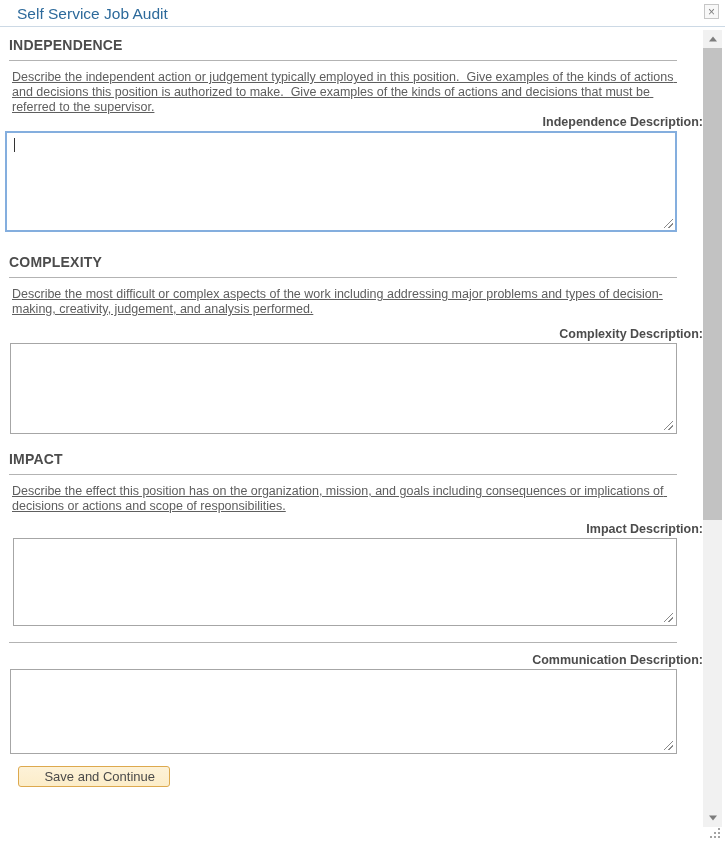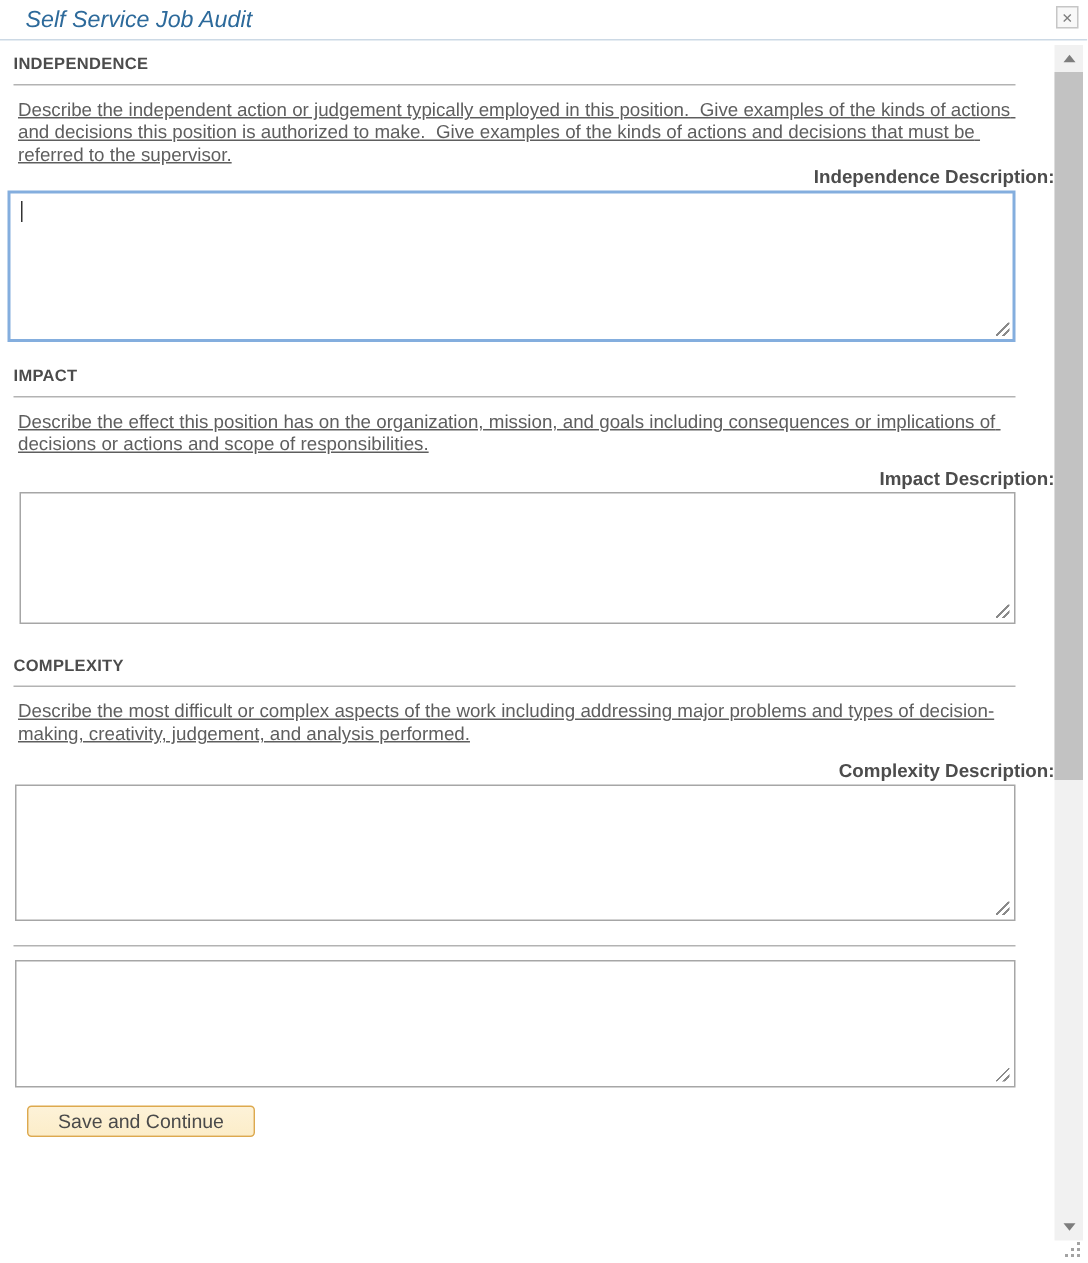--- a/index.html
+++ b/index.html
@@ -11,35 +11,35 @@
     --text-gray:#5e5e5e;
   }
   *{box-sizing:border-box;}
   html,body{margin:0;padding:0;background:#fff;}
   .window{
     position:relative;width:725px;height:842px;background:#fff;overflow:hidden;
     font-family:"Liberation Sans",sans-serif;color:var(--text-gray);
   }
   
   .header{position:absolute;top:0;left:0;width:725px;height:27px;background:#fff;border-bottom:1px solid #ccd9e5;}
-  .page-title{position:absolute;left:17px;top:5px;font-size:15.5px;color:var(--title-blue);white-space:nowrap;font-style:italic;}
+  .page-title{position:absolute;left:17px;top:5px;font-size:15.5px;color:var(--title-blue);white-space:nowrap;}
   .close-btn{
     position:absolute;top:4px;right:6px;width:15px;height:15px;
     border:1px solid #c6c6c6;background:#f8f8f8;color:#7e7e7e;
     font-size:12px;line-height:12px;text-align:center;cursor:pointer;padding:0;
     font-family:"Liberation Sans",sans-serif;
   }
   
   .content{position:absolute;top:28px;left:0;width:703px;height:814px;font-size:12.5px;overflow:hidden;}
   .section{padding-left:9px;}
   .s1{margin-top:9px;}
   .s2{margin-top:22px;}
   .s3{margin-top:17px;}
   .s4{margin-top:16px;}
-  .section-heading{font-weight:bold;color:var(--heading-gray);font-size:11px;letter-spacing:.2px;}
+  .section-heading{font-weight:bold;color:var(--heading-gray);font-size:14px;letter-spacing:.2px;}
   .rule{border:none;border-top:1px solid #b3b3b3;margin:7px 26px 9px 0;height:0;}
   .desc{line-height:15px;margin:0 8px 0 3px;white-space:pre-wrap;color:var(--text-gray);text-decoration:underline;}
   .field-label{font-weight:bold;color:var(--heading-gray);margin-top:0;text-align:right;}
   .s2 .field-label,.s4 .field-label{margin-top:10px;}
   .s3 .field-label{margin-top:8px;}
   .ta-wrap{position:relative;display:table;margin-top:2px;}
   textarea{
     display:block;font-family:"Liberation Sans",sans-serif;font-size:12.5px;color:#333;
     border:1px solid #a6a6a6;background:#fff;resize:none;outline:none;padding:4px 6px;
   }
@@ -55,21 +55,21 @@
     position:absolute;right:4px;bottom:4px;width:9px;height:9px;pointer-events:none;
     background:
       linear-gradient(135deg,transparent 0 46%,#8a8a8a 46% 54%,transparent 54%) ,
       linear-gradient(135deg,transparent 0 72%,#8a8a8a 72% 82%,transparent 82%);
   }
   .text-cursor{position:absolute;left:9px;top:7px;width:1px;height:14px;background:#333;}
   
   .save-btn{
     display:block;margin:12px 0 0 18px;height:21px;min-width:152px;padding:1px 14px 2px;
     background:linear-gradient(#fdf2d8,var(--button-bg));border:1px solid var(--button-border);
-    border-radius:3px;color:#4a4a4a;font-size:13px;font-family:"Liberation Sans",sans-serif;cursor:pointer;
+    border-radius:3px;color:#4a4a4a;font-size:13px;font-family:"Liberation Sans",sans-serif;cursor:pointer;text-align:right;
   }
   
   .vscroll{position:absolute;top:30px;right:3px;width:19px;height:797px;background:#f1f1f1;}
   .scroll-up,.scroll-down{position:absolute;left:0;width:19px;height:17px;cursor:pointer;}
   .scroll-up{top:0;}
   .scroll-down{bottom:1px;}
   .arr{position:absolute;left:50%;top:50%;transform:translate(-50%,-50%);width:0;height:0;}
   .arr-up{border-left:4.5px solid transparent;border-right:4.5px solid transparent;border-bottom:5px solid #7d7d7d;}
   .arr-down{border-left:4.5px solid transparent;border-right:4.5px solid transparent;border-top:5px solid #7d7d7d;}
   .scroll-thumb{position:absolute;top:18px;left:0;width:19px;height:472px;background:#c2c2c2;cursor:pointer;}
@@ -99,44 +99,45 @@
       <hr class="rule">
       <div class="desc">Describe the independent action or judgement typically employed in this position.  Give examples of the kinds of actions and decisions this position is authorized to make.  Give examples of the kinds of actions and decisions that must be referred to the supervisor.</div>
       <div class="field-label">Independence Description:</div>
       <div class="ta-wrap">
         <textarea spellcheck="false" style=""></textarea>
         <span class="text-cursor"></span>
         <span class="ta-grip"></span>
       </div>
     </div>
 
+    <div class="section s2">
+      <div class="section-heading">COMPLEXITY</div>
+      <hr class="rule">
+      <div class="desc">Describe the most difficult or complex aspects of the work including addressing major problems and types of decision-making, creativity, judgement, and analysis performed.</div>
+      <div class="field-label">Complexity Description:</div>
+      <div class="ta-wrap">
+        <textarea spellcheck="false" style=""></textarea>
+        <span class="ta-grip"></span>
+      </div>
+    </div>
+
     <div class="section s3">
       <div class="section-heading">IMPACT</div>
       <hr class="rule">
       <div class="desc">Describe the effect this position has on the organization, mission, and goals including consequences or implications of decisions or actions and scope of responsibilities.</div>
       <div class="field-label">Impact Description:</div>
       <div class="ta-wrap">
         <textarea spellcheck="false" style=""></textarea>
         <span class="ta-grip"></span>
       </div>
     </div>
 
-    <div class="section s2">
-      <div class="section-heading">COMPLEXITY</div>
-      <hr class="rule">
-      <div class="desc">Describe the most difficult or complex aspects of the work including addressing major problems and types of decision-making, creativity, judgement, and analysis performed.</div>
-      <div class="field-label">Complexity Description:</div>
-      <div class="ta-wrap">
-        <textarea spellcheck="false" style=""></textarea>
-        <span class="ta-grip"></span>
-      </div>
-    </div>
-
     <div class="section s4">
       <hr class="rule">
+      <div class="field-label">Communication Description:</div>
       <div class="ta-wrap">
         <textarea spellcheck="false" style=""></textarea>
         <span class="ta-grip"></span>
       </div>
     </div>
 
     <button class="save-btn">Save and Continue</button>
   </div>
 
   <div class="vscroll">

